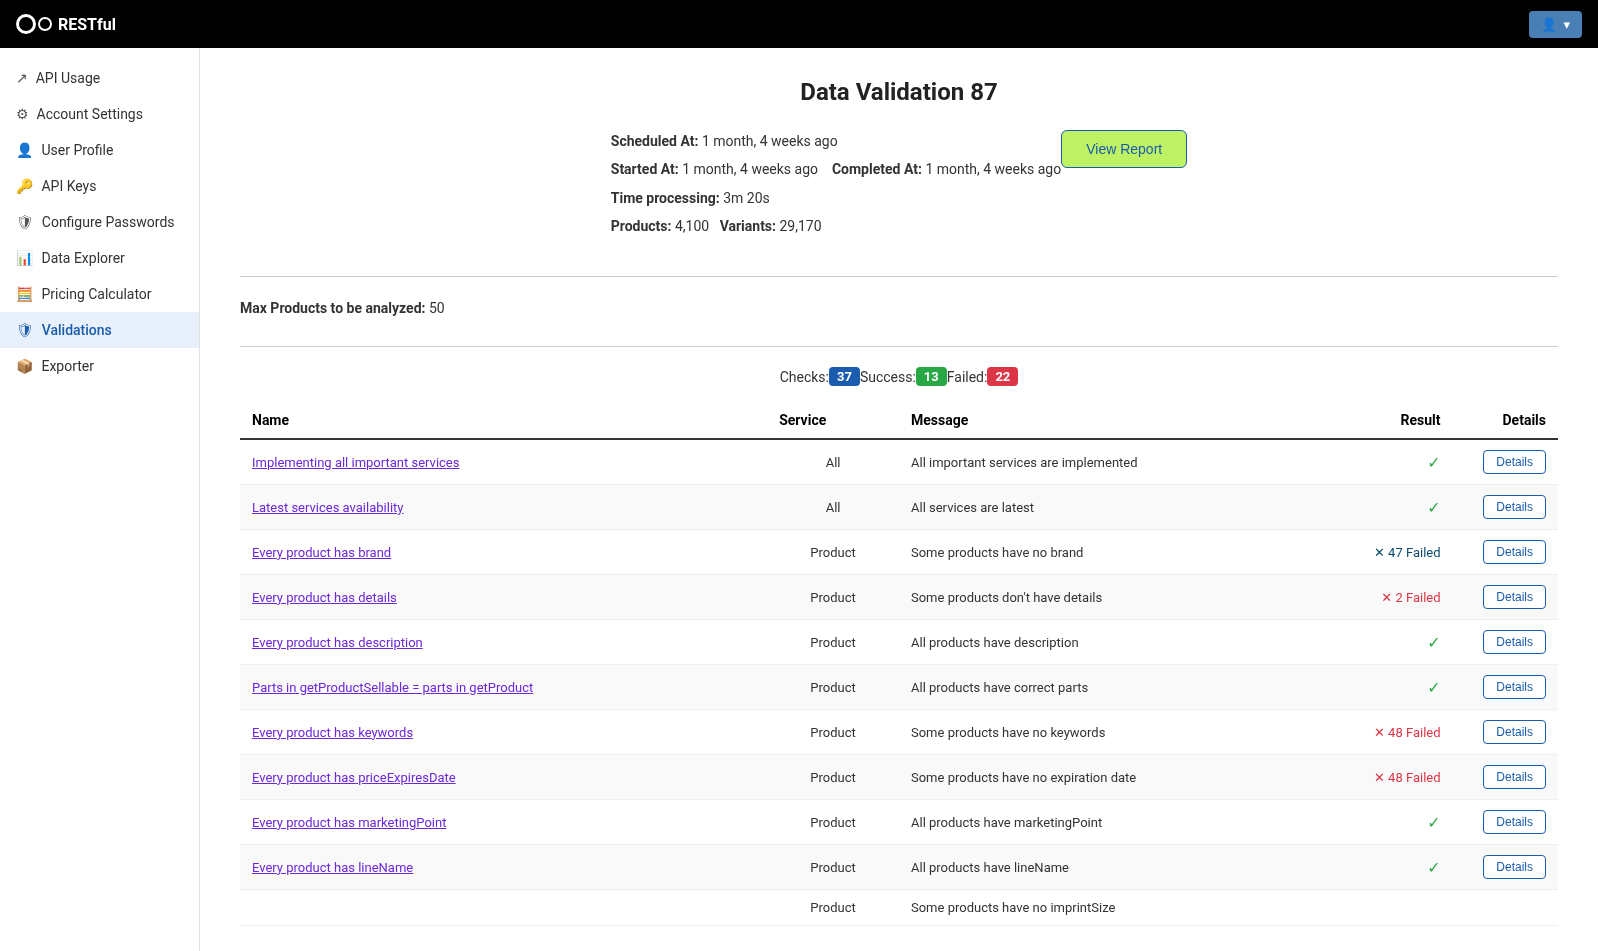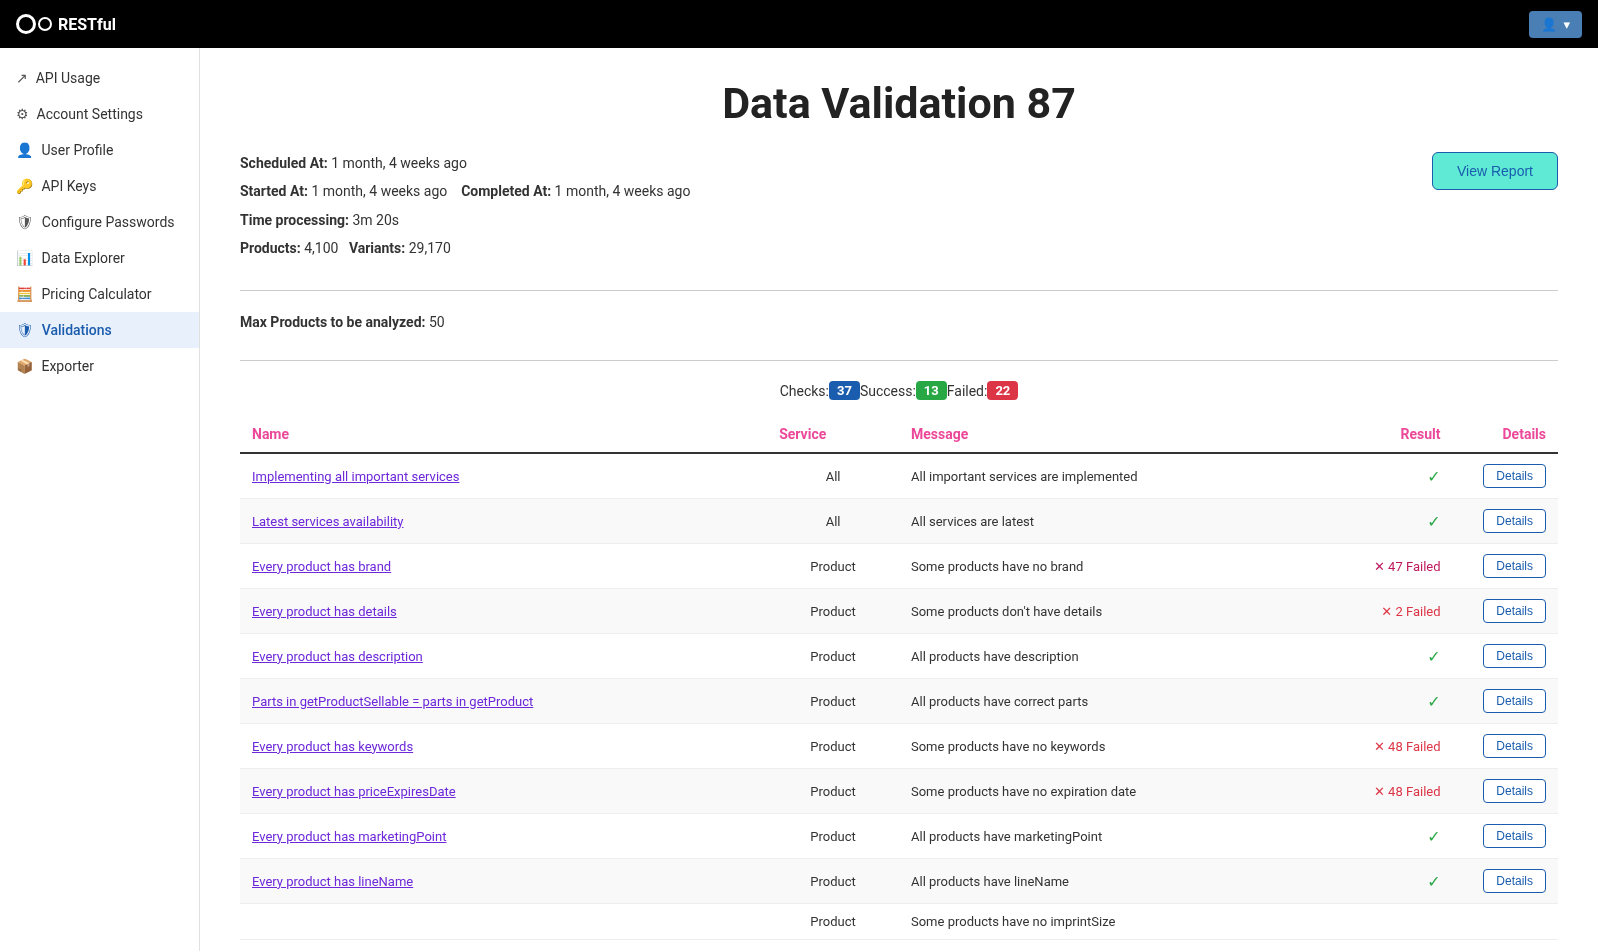--- a/index.html
+++ b/index.html
@@ -88,40 +88,40 @@
     
     .main {
       margin-left: 200px;
       flex: 1;
       padding: 30px 40px;
       background: white;
       min-height: calc(100vh - 48px);
     }
 
     .page-title {
-      font-size: 43px;
+      font-size: 24px;
       font-weight: 700;
       text-align: center;
       margin-bottom: 24px;
       color: #222;
     }
 
     .meta-section {
       display: flex;
-      justify-content: space-between;
+      justify-content: center;
       align-items: flex-start;
-      padding-bottom: 24px;
+      padding-bottom: 32px;
       border-bottom: 1px solid #ccc;
       margin-bottom: 20px;
     }
     .meta-info p { margin-bottom: 6px; line-height: 1.6; }
     .meta-info strong { font-weight: 700; }
 
     .view-report-btn {
-      background: #5eead4;
+      background: #bef264;
       border: 1.5px solid #1a5cad;
       color: #1a5cad;
       padding: 10px 24px;
       border-radius: 6px;
       cursor: pointer;
       font-size: 14px;
       font-weight: 500;
     }
 
     .analysis-section {
@@ -157,21 +157,21 @@
     .data-table {
       width: 100%;
       border-collapse: collapse;
     }
     .data-table th {
       text-align: left;
       padding: 10px 12px;
       font-weight: 700;
       font-size: 14px;
       border-bottom: 2px solid #333;
-      color: #ec4899;
+      color: #000000;
     }
     .data-table th.right { text-align: right; }
     .data-table td {
       padding: 10px 12px;
       border-bottom: 1px solid #eee;
       font-size: 13px;
       vertical-align: middle;
     }
     .data-table tr:nth-child(even) { background: #f9f9f9; }
 
@@ -328,21 +328,21 @@
             <td class="col-name"><a class="row-link">Latest services availability</a></td>
             <td class="col-service" style="text-align: center;">All</td>
             <td class="col-message">All services are latest</td>
             <td class="col-result result-cell"><span style="color:#28a745;font-size:16px;">✓</span></td>
             <td class="col-details" style="text-align: right;"><button class="details-btn">Details</button></td>
           </tr>
           <tr>
             <td class="col-name"><a class="row-link">Every product has brand</a></td>
             <td class="col-service" style="text-align: center;">Product</td>
             <td class="col-message">Some products have no brand</td>
-            <td class="col-result result-cell"><span style="color:#be185d;">✕ 47 Failed</span></td>
+            <td class="col-result result-cell"><span style="color:#0c4a6e;">✕ 47 Failed</span></td>
             <td class="col-details" style="text-align: right;"><button class="details-btn">Details</button></td>
           </tr>
           <tr>
             <td class="col-name"><a class="row-link">Every product has details</a></td>
             <td class="col-service" style="text-align: center;">Product</td>
             <td class="col-message">Some products don't have details</td>
             <td class="col-result result-cell"><span style="color:#dc3545;">✕ 2 Failed</span></td>
             <td class="col-details" style="text-align: right;"><button class="details-btn">Details</button></td>
           </tr>
           <tr>

